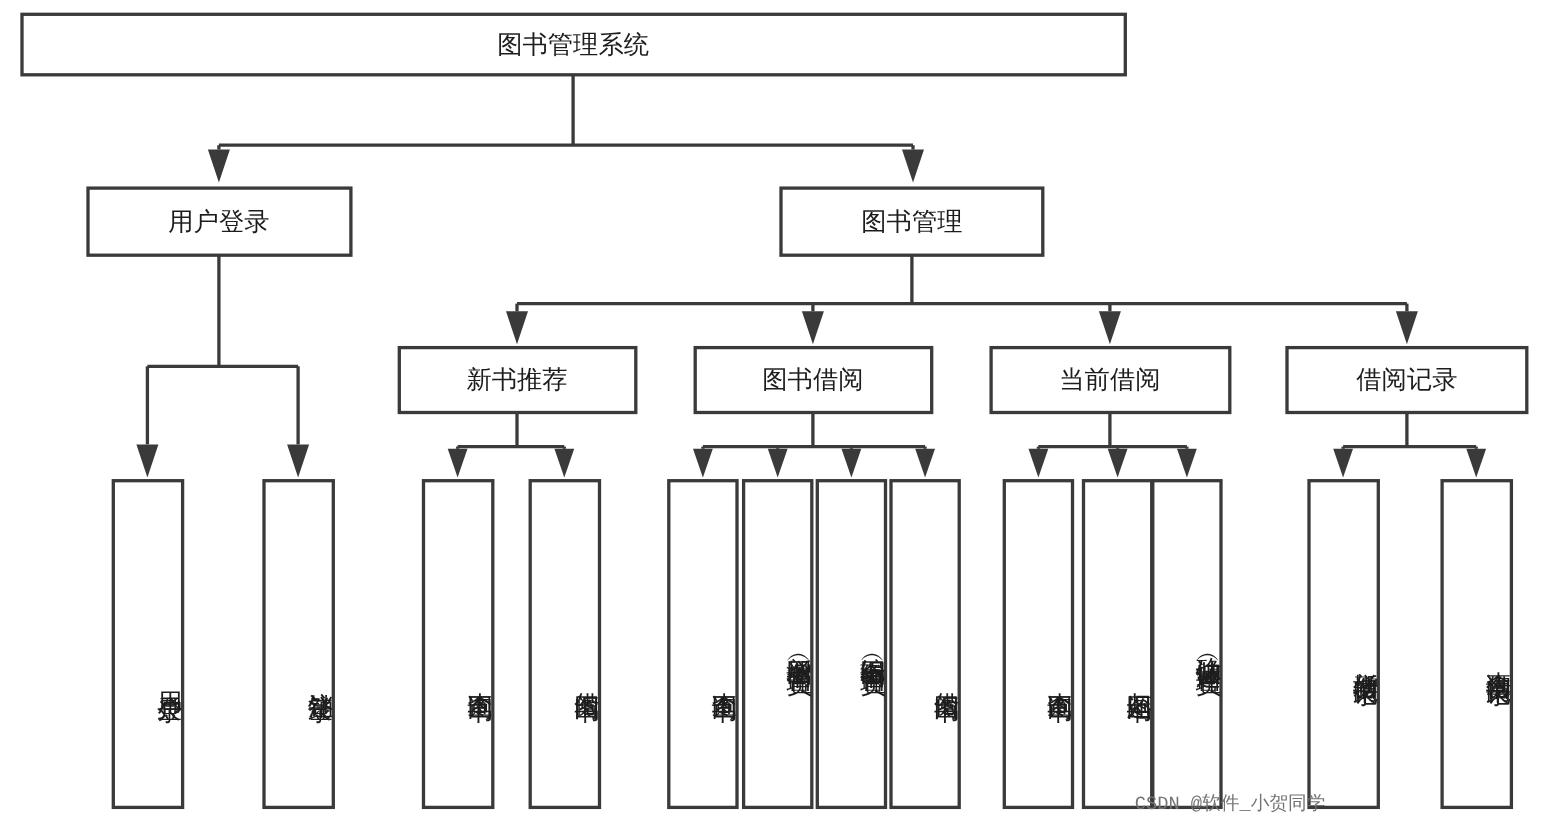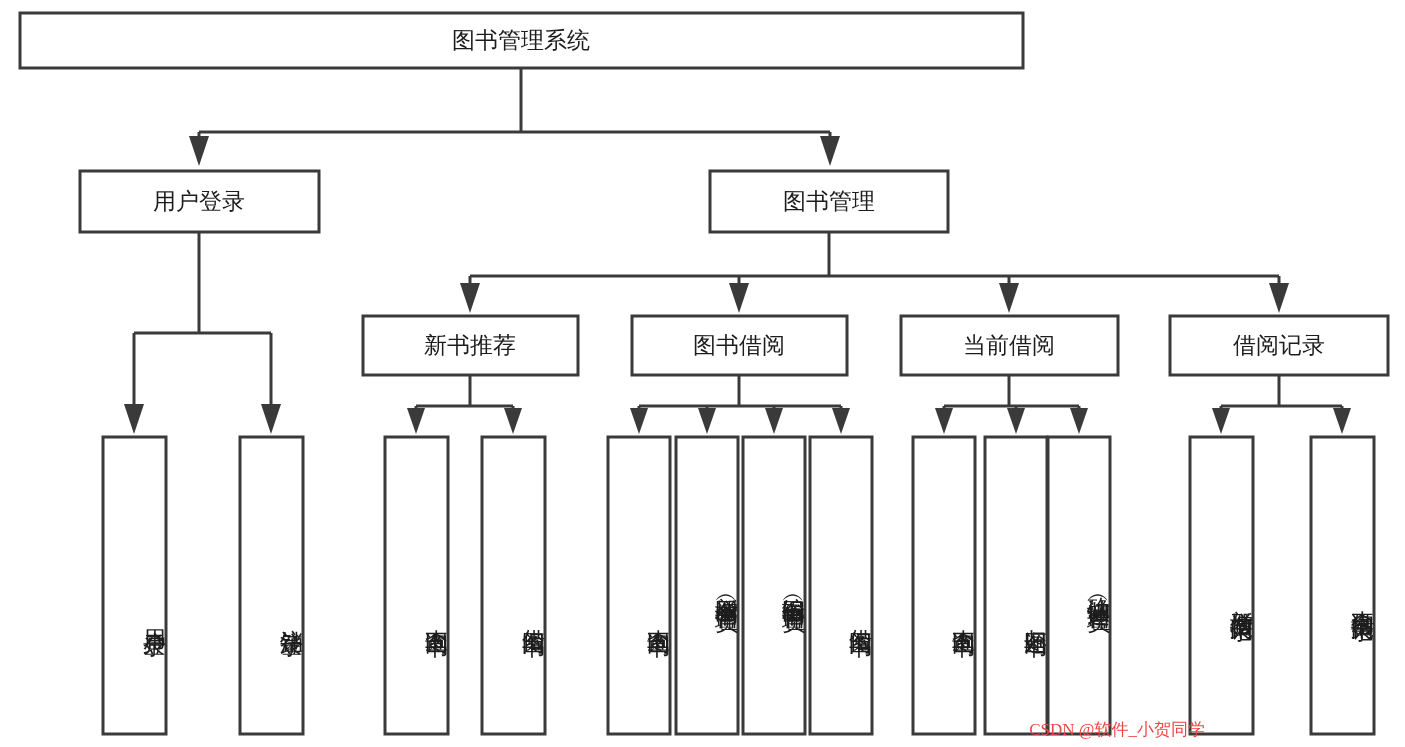--- a/index.html
+++ b/index.html
@@ -61,23 +61,23 @@
     display: flex;
     align-items: flex-start;
     justify-content: center;
     white-space: nowrap;
     pointer-events: none;
   }
   .watermark {
     position: absolute;
     right: 10px;
     bottom: 6px;
-    font-family: Liberation Serif, serif;
+    font-family: Liberation Mono, monospace;
     font-size: 17px;
-    color: #ef4444;
+    color: #737373;
     white-space: nowrap;
   }
 </style>
 </head>
 <body>
 
 <div id="diagram-root">
 
   <svg class="flow-canvas" viewBox="0 0 1405 747" xmlns="http://www.w3.org/2000/svg">
 

